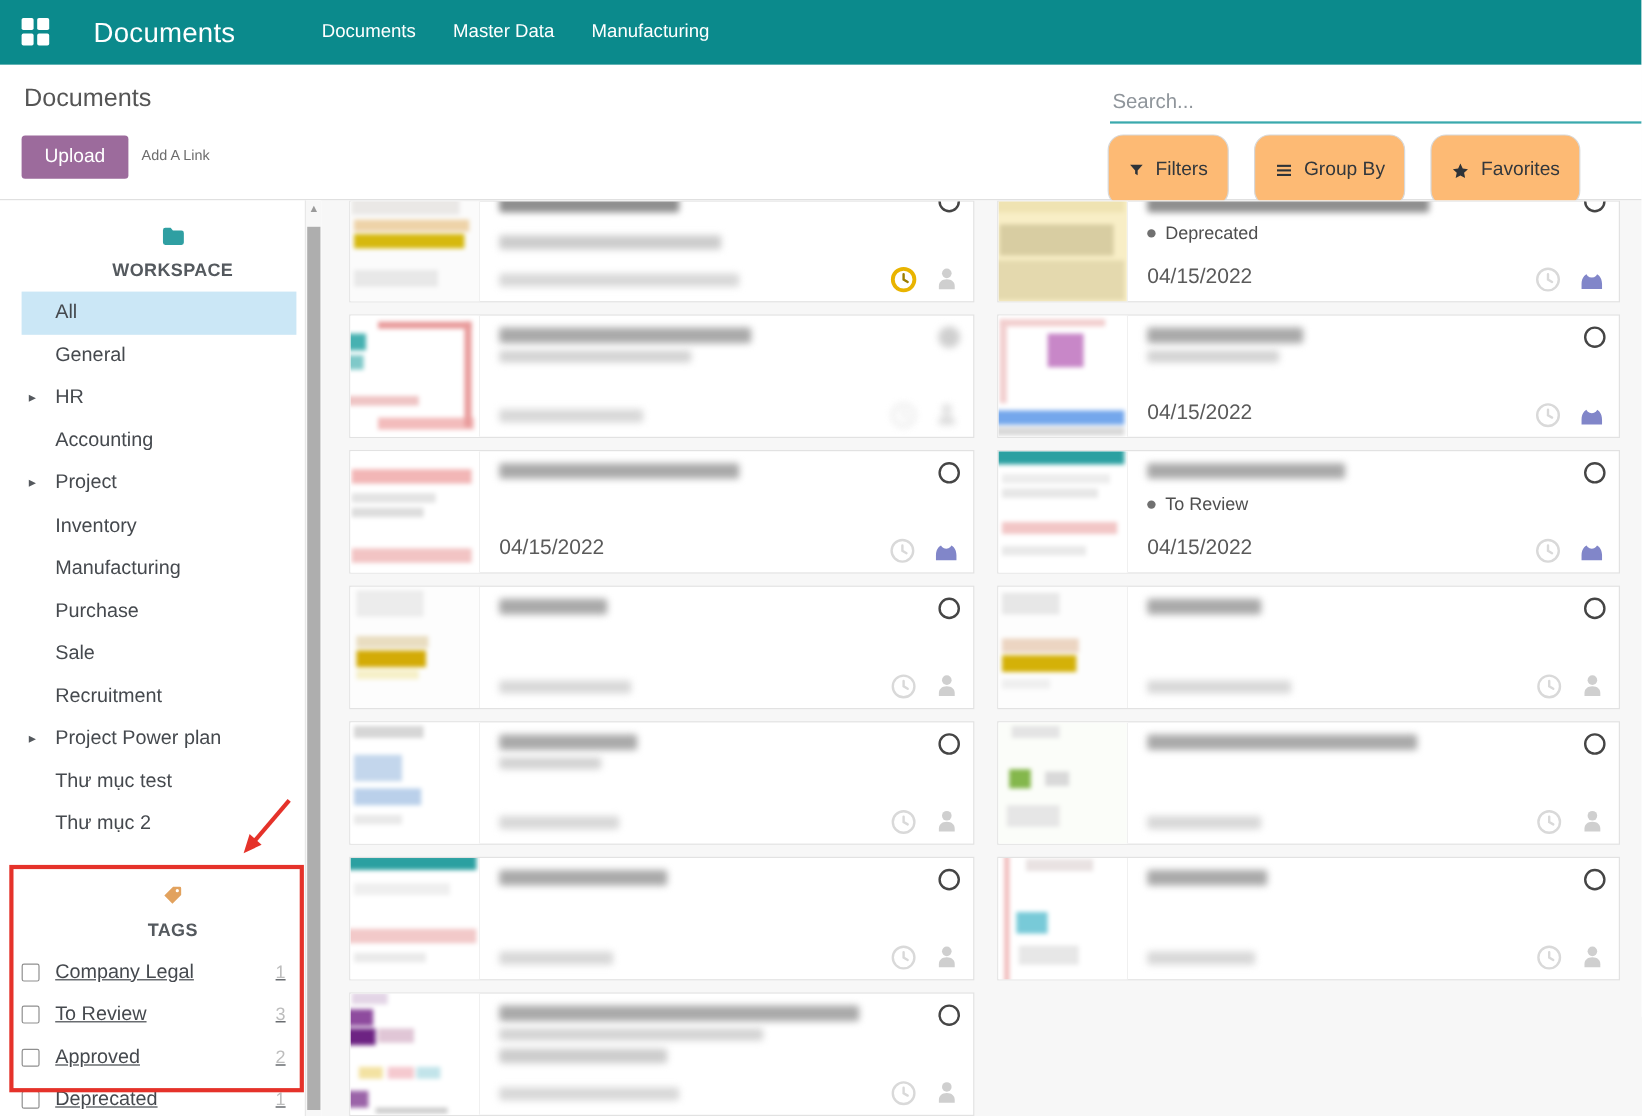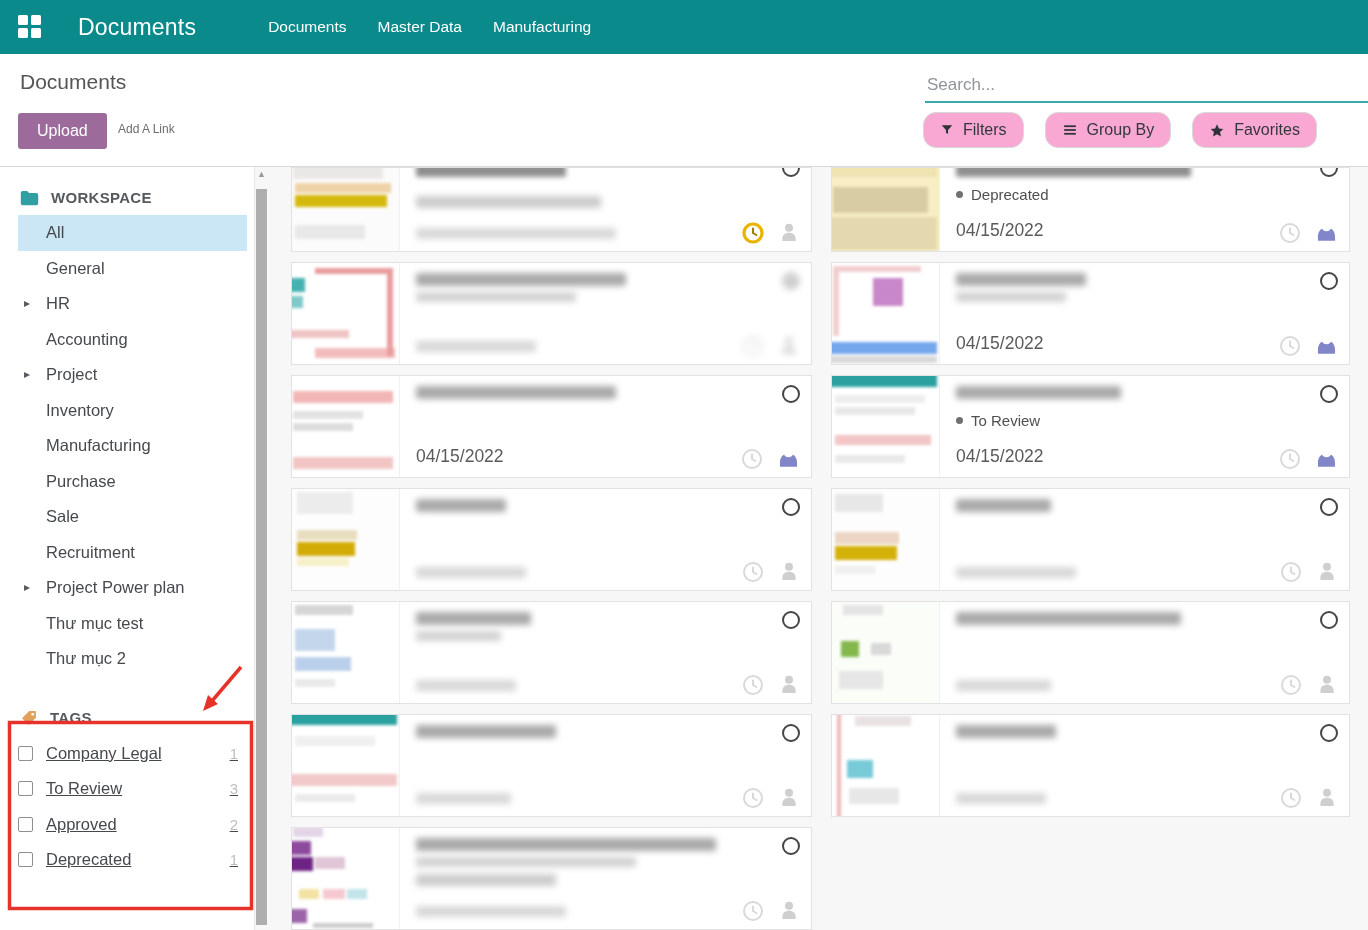--- a/index.html
+++ b/index.html
@@ -21,31 +21,31 @@
   .breadcrumb { position:absolute; left:20px; top:16px; font-size:21px; color:#555; }
   .upload-btn { position:absolute; left:18px; top:59px; background:var(--upload-bg,#9c6b9c); color:#fff;
                 border:none; font-size:16px; padding:9px 19px; border-radius:3px; cursor:pointer;
                 font-family:"Liberation Sans",sans-serif;}
   .add-link { position:absolute; left:118px; top:68px; font-size:12px; color:#6d6d6d; cursor:pointer; }
   .search-wrap { position:absolute; right:0; top:17px; width:443px; border-bottom:2px solid var(--search-underline,#3aa9ad); }
   .search-wrap input { width:100%; border:none; outline:none; font-size:17px; color:#555; padding:4px 2px 6px 2px;
                        font-family:"Liberation Sans",sans-serif; }
   .search-wrap input::placeholder { color:#8f959b; }
   .cp-buttons { position:absolute; left:923px; top:58px; display:flex; gap:21px; }
-  .cp-btn { display:flex; align-items:center; gap:9px; background:#f9a8d4; border:1px solid #d8d8d8; border-radius:13px;
-            font-size:16px; color:#32373c; padding:8px 16px; cursor:pointer; font-family:"Liberation Sans",sans-serif; }
+  .cp-btn { display:flex; align-items:center; gap:9px; background:#fdba74; border:1px solid #d8d8d8; border-radius:13px;
+            font-size:16px; color:#32373c; padding:20px 16px; cursor:pointer; font-family:"Liberation Sans",sans-serif; }
   .cp-btn svg { display:block; }
 
   
   .sidebar { position:absolute; top:167px; left:0; width:268px; bottom:0; background:#fff; }
   .side-scroll { position:absolute; top:0; right:0; bottom:0; width:14px; background:#f7f7f7; border-left:1px solid #e8e8e8; }
   .sb-arrow { position:absolute; top:2px; left:0; right:0; text-align:center; font-size:9px; color:#9a9a9a; }
   .sb-thumb { position:absolute; top:22px; bottom:5px; left:1px; width:11px; background:#aeaeae; cursor:pointer; }
   .section-header { display:flex; align-items:center; gap:12px; padding:10px 0 9px 20px; font-size:15px;
-                    font-weight:bold; color:#54595e; letter-spacing:.3px; }
+                    font-weight:bold; color:#54595e; letter-spacing:.3px;flex-direction:column; }
   .workspace-section { padding-top:12px; }
   .ws-item { position:relative; height:35.5px; line-height:35.5px; margin:0 21px 0 18px; padding-left:28px;
              font-size:16.5px; color:#45494e; cursor:pointer; white-space:nowrap; }
   .ws-item.selected { background:var(--selected-bg,#cbe7f6); }
   .ws-item .caret { position:absolute; left:6px; top:0; font-size:12px; color:#55595e; visibility:hidden; }
   .tags-section { margin-top:22px; }
   .tag-item { position:relative; height:35.5px; display:flex; align-items:center; margin:0 21px 0 18px;
               font-size:16.5px; color:#45494e; cursor:pointer;text-decoration:underline; }
   .checkbox { width:15px; height:15px; border:1px solid #8f8f8f; border-radius:2px; background:#fff; margin-right:13px; flex:0 0 15px; }
   .tag-count { margin-left:auto; margin-right:9px; font-size:15px; color:#bdbdbd; }

